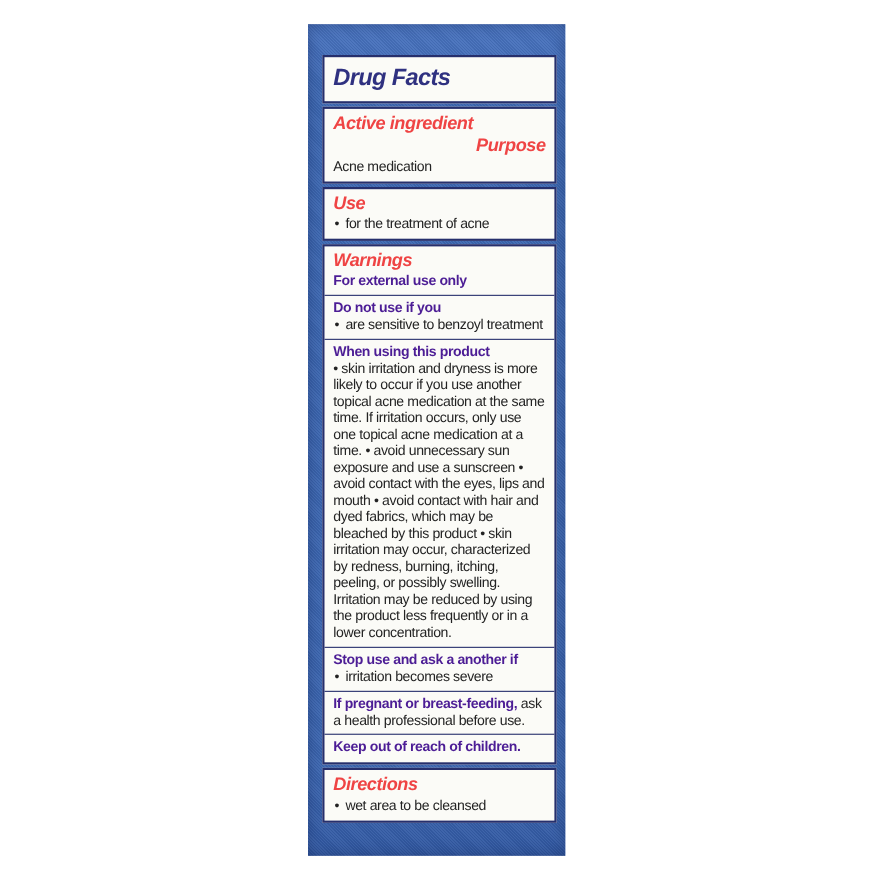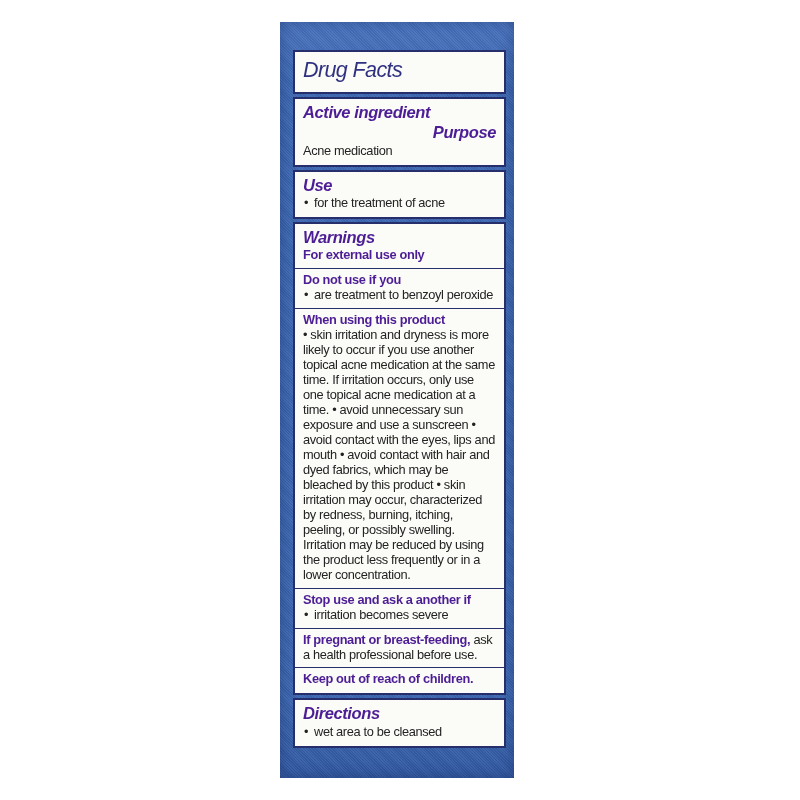--- a/index.html
+++ b/index.html
@@ -39,34 +39,34 @@
     padding: 4px 8px 6px 8px;
     color: #232323;
     font-size: 12.8px;
     line-height: 1.17;
     letter-spacing: -0.35px;
   }
 
   h1.df-title {
     margin: 0;
     font-style: italic;
-    font-weight: normal;
+    font-weight: bold;
     font-size: 21.5px;
     letter-spacing: -0.6px;
     color: #2f3180;
     padding: 2px 0 3px 0;
   }
 
   h2.sec-head {
     margin: 0 0 1px 0;
     font-style: italic;
     font-weight: bold;
     font-size: 16.5px;
     letter-spacing: -0.4px;
-    color: #4c1d95;
+    color: #ef4444;
   }
 
   p { margin: 0; }
   .bold { font-weight: bold; color: #4c1d95; }
 
   .bullet { position: relative; padding-left: 11px; }
   .bullet::before {
     content: "\2022";
     position: absolute;
     left: 1px;
@@ -107,21 +107,21 @@
       <p class="bullet">for the treatment of acne</p>
     </section>
 
     <section class="card">
       <h2 class="sec-head">Warnings</h2>
       <p class="bold">For external use only</p>
 
       <hr class="hairline">
 
       <p class="bold">Do not use if you</p>
-      <p class="bullet">are treatment to benzoyl peroxide</p>
+      <p class="bullet">are sensitive to benzoyl treatment</p>
 
       <hr class="hairline">
 
       <p class="bold">When using this product</p>
       <p>• skin irritation and dryness is more likely to occur if you use another topical acne medication at the same time. If irritation occurs, only use one topical acne medication at a time. • avoid unnecessary sun exposure and use a sunscreen • avoid contact with the eyes, lips and mouth • avoid contact with hair and dyed fabrics, which may be bleached by this product • skin irritation may occur, characterized by redness, burning, itching, peeling, or possibly swelling. Irritation may be reduced by using the product less frequently or in a lower concentration.</p>
 
       <hr class="hairline">
 
       <p class="bold">Stop use and ask a another if</p>
       <p class="bullet">irritation becomes severe</p>

